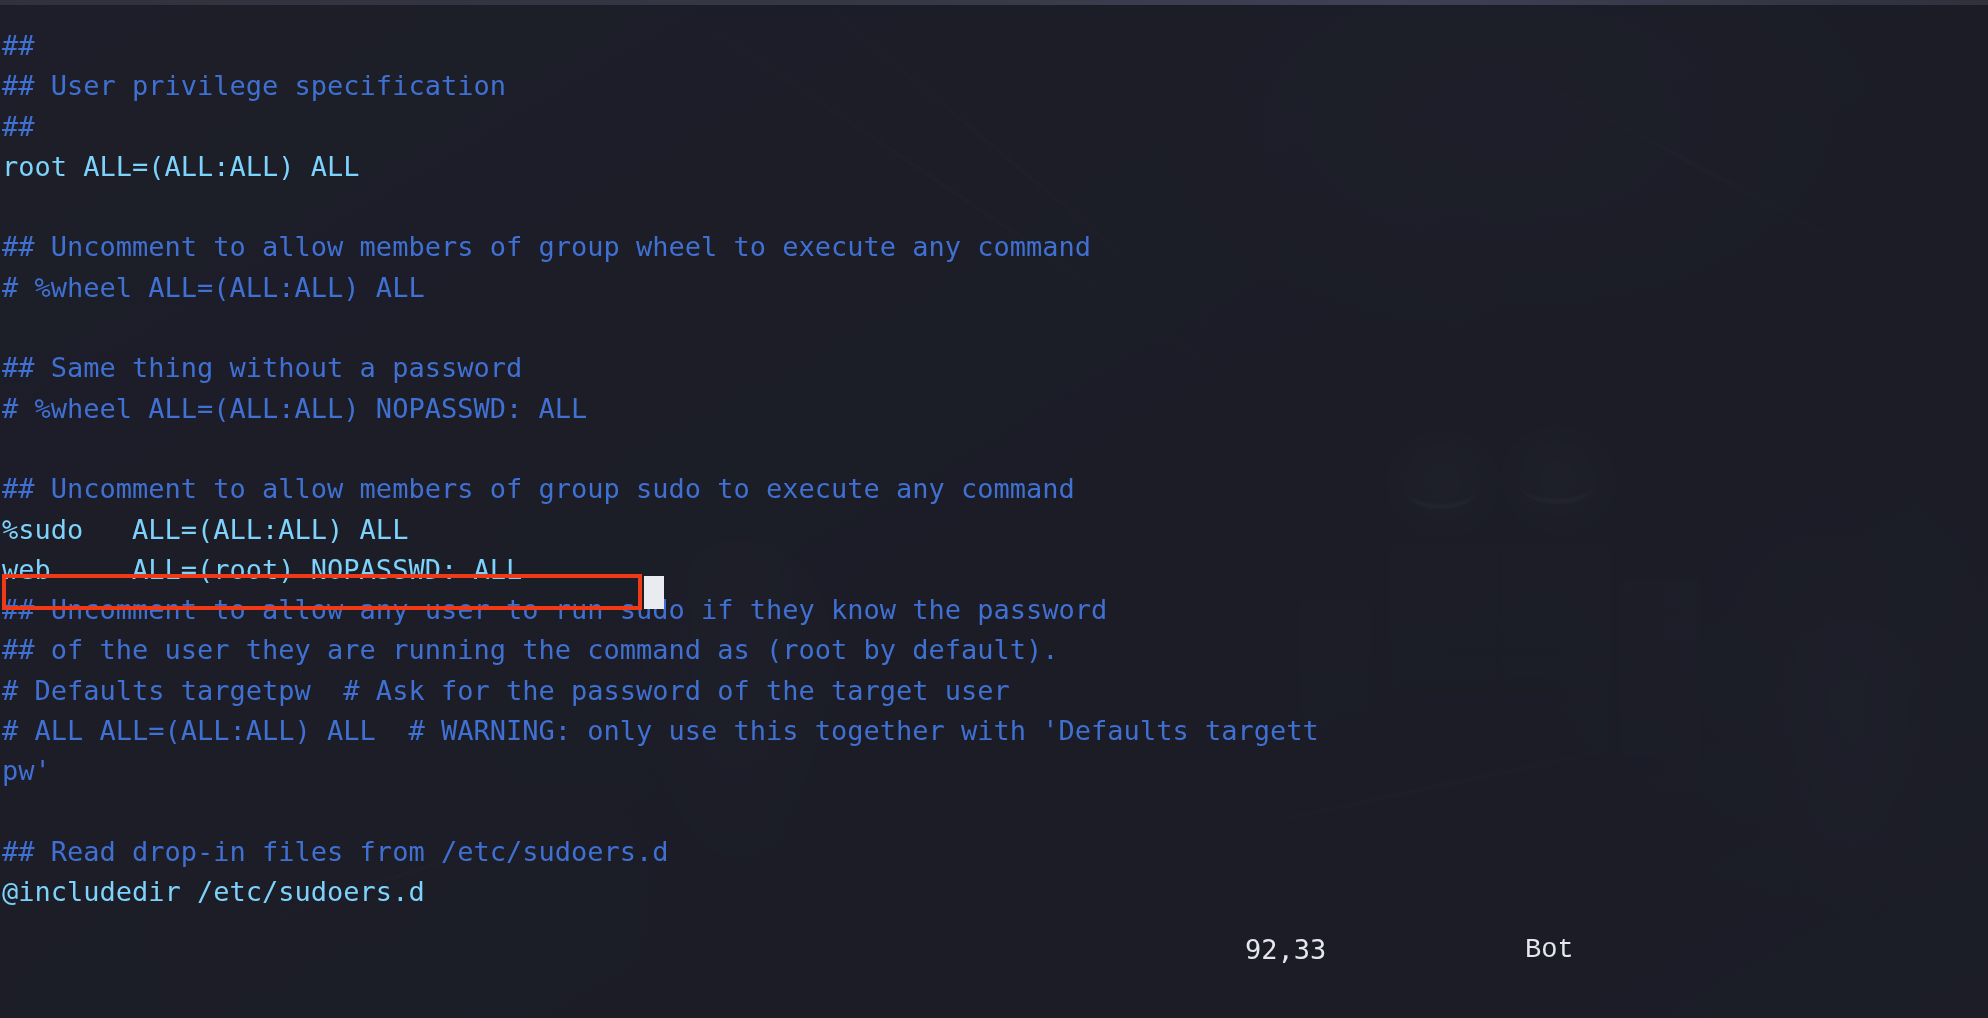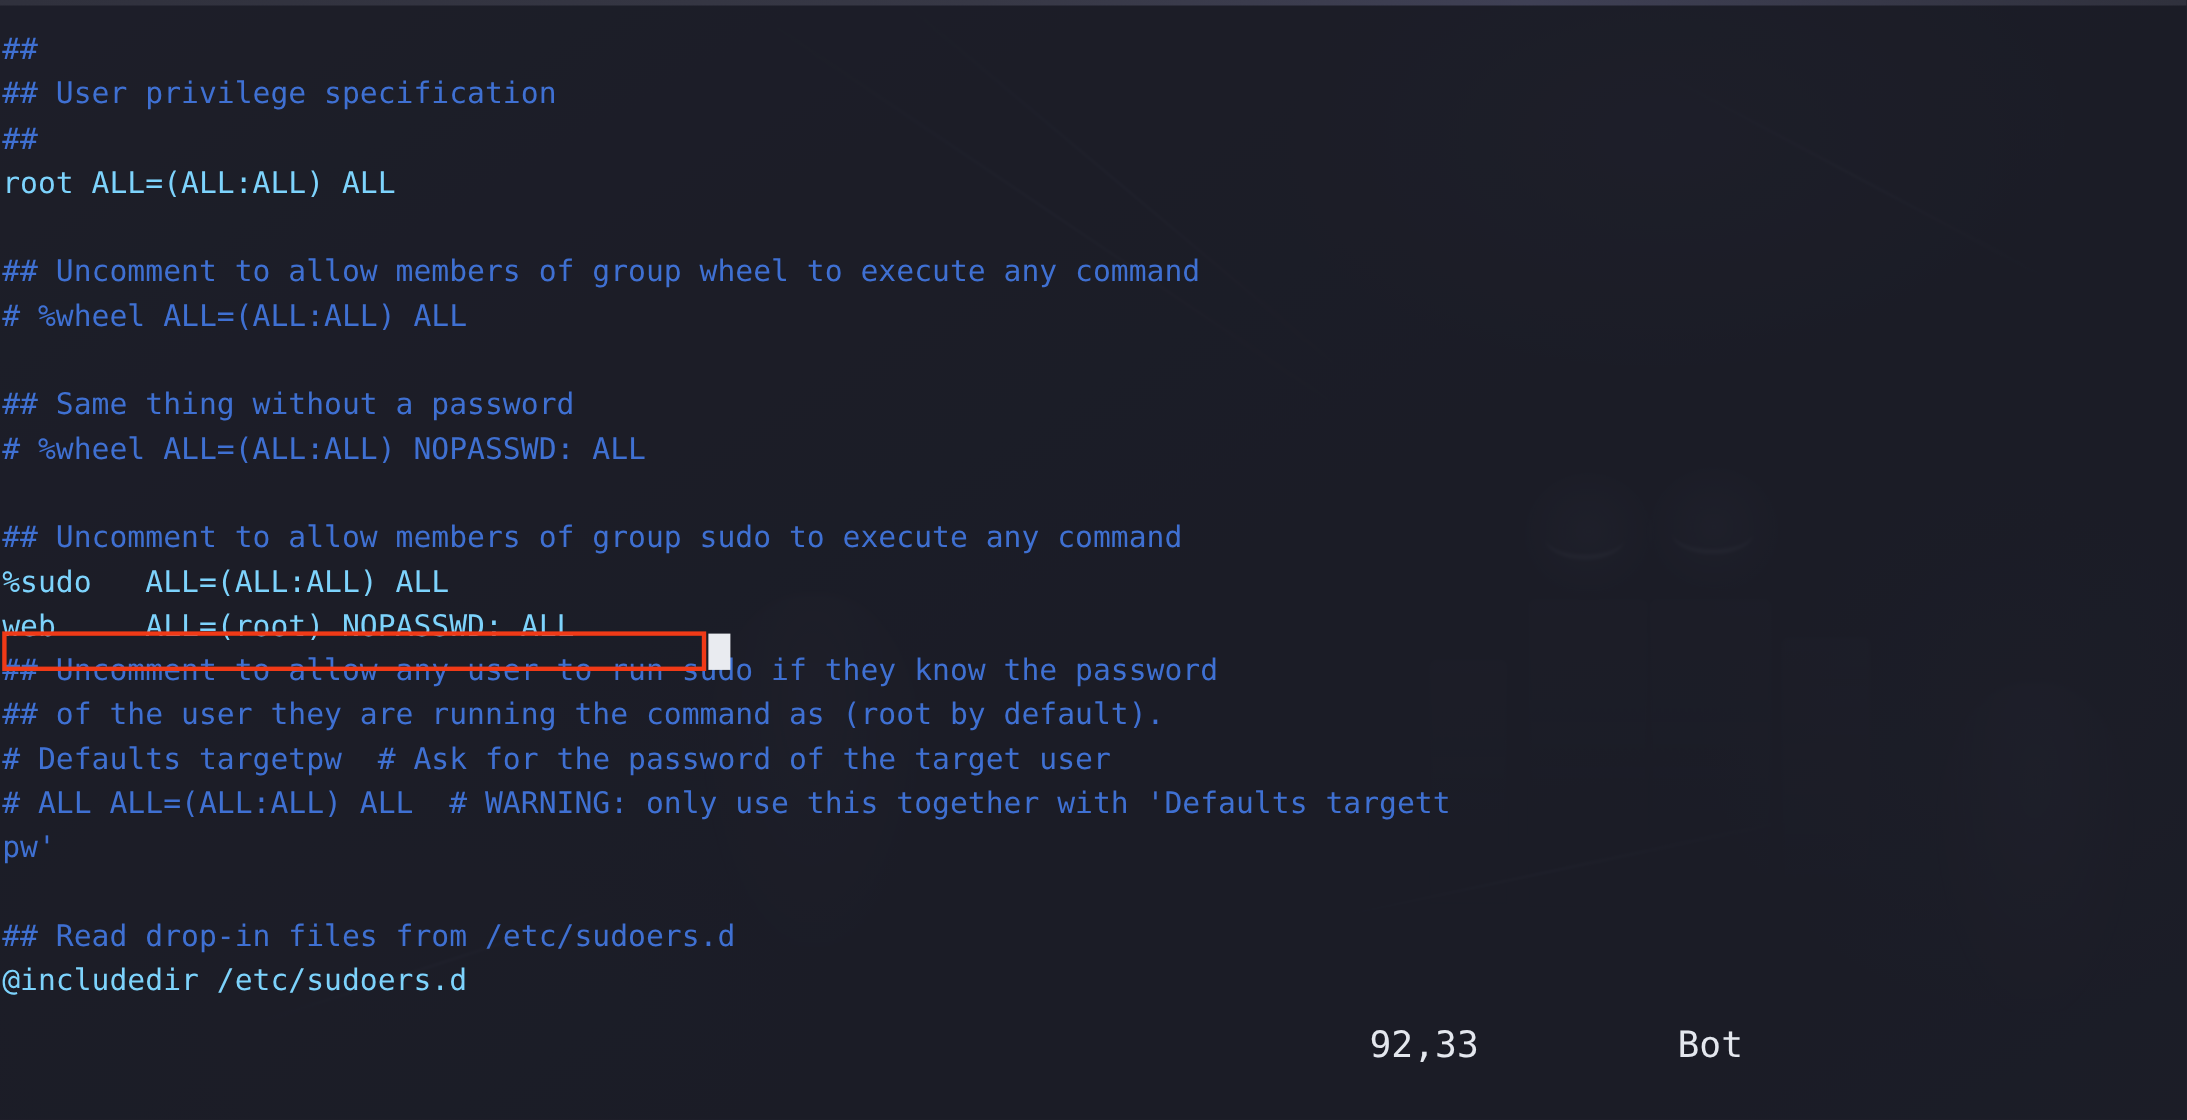--- a/index.html
+++ b/index.html
@@ -121,33 +121,34 @@
     background: #e9ebf0;
   }
 
   
   #statusline {
     position: absolute;
     left: 0; right: 0;
     top: 930px;
     height: 40px;
     color: #e4e7ee;
-    font-size: 33px;
+    font-size: 27px;
     line-height: 40px;
     white-space: pre;
   }
   #status-ruler {
     position: absolute;
     left: 1245px;
     top: 0;
   }
   #status-pos {
     position: absolute;
     left: 1525px;
     top: 0;
+    font-family: Liberation Mono, monospace;
   }
 </style>
 </head>
 <body>
 
 <div id="screen">
 
   <div id="wallpaper">
     <div class="wall-streak" style="left:700px; top:20px; width:620px; transform:rotate(34deg);"></div>
     <div class="wall-streak" style="left:820px; top:0px; width:520px; transform:rotate(40deg);"></div>

